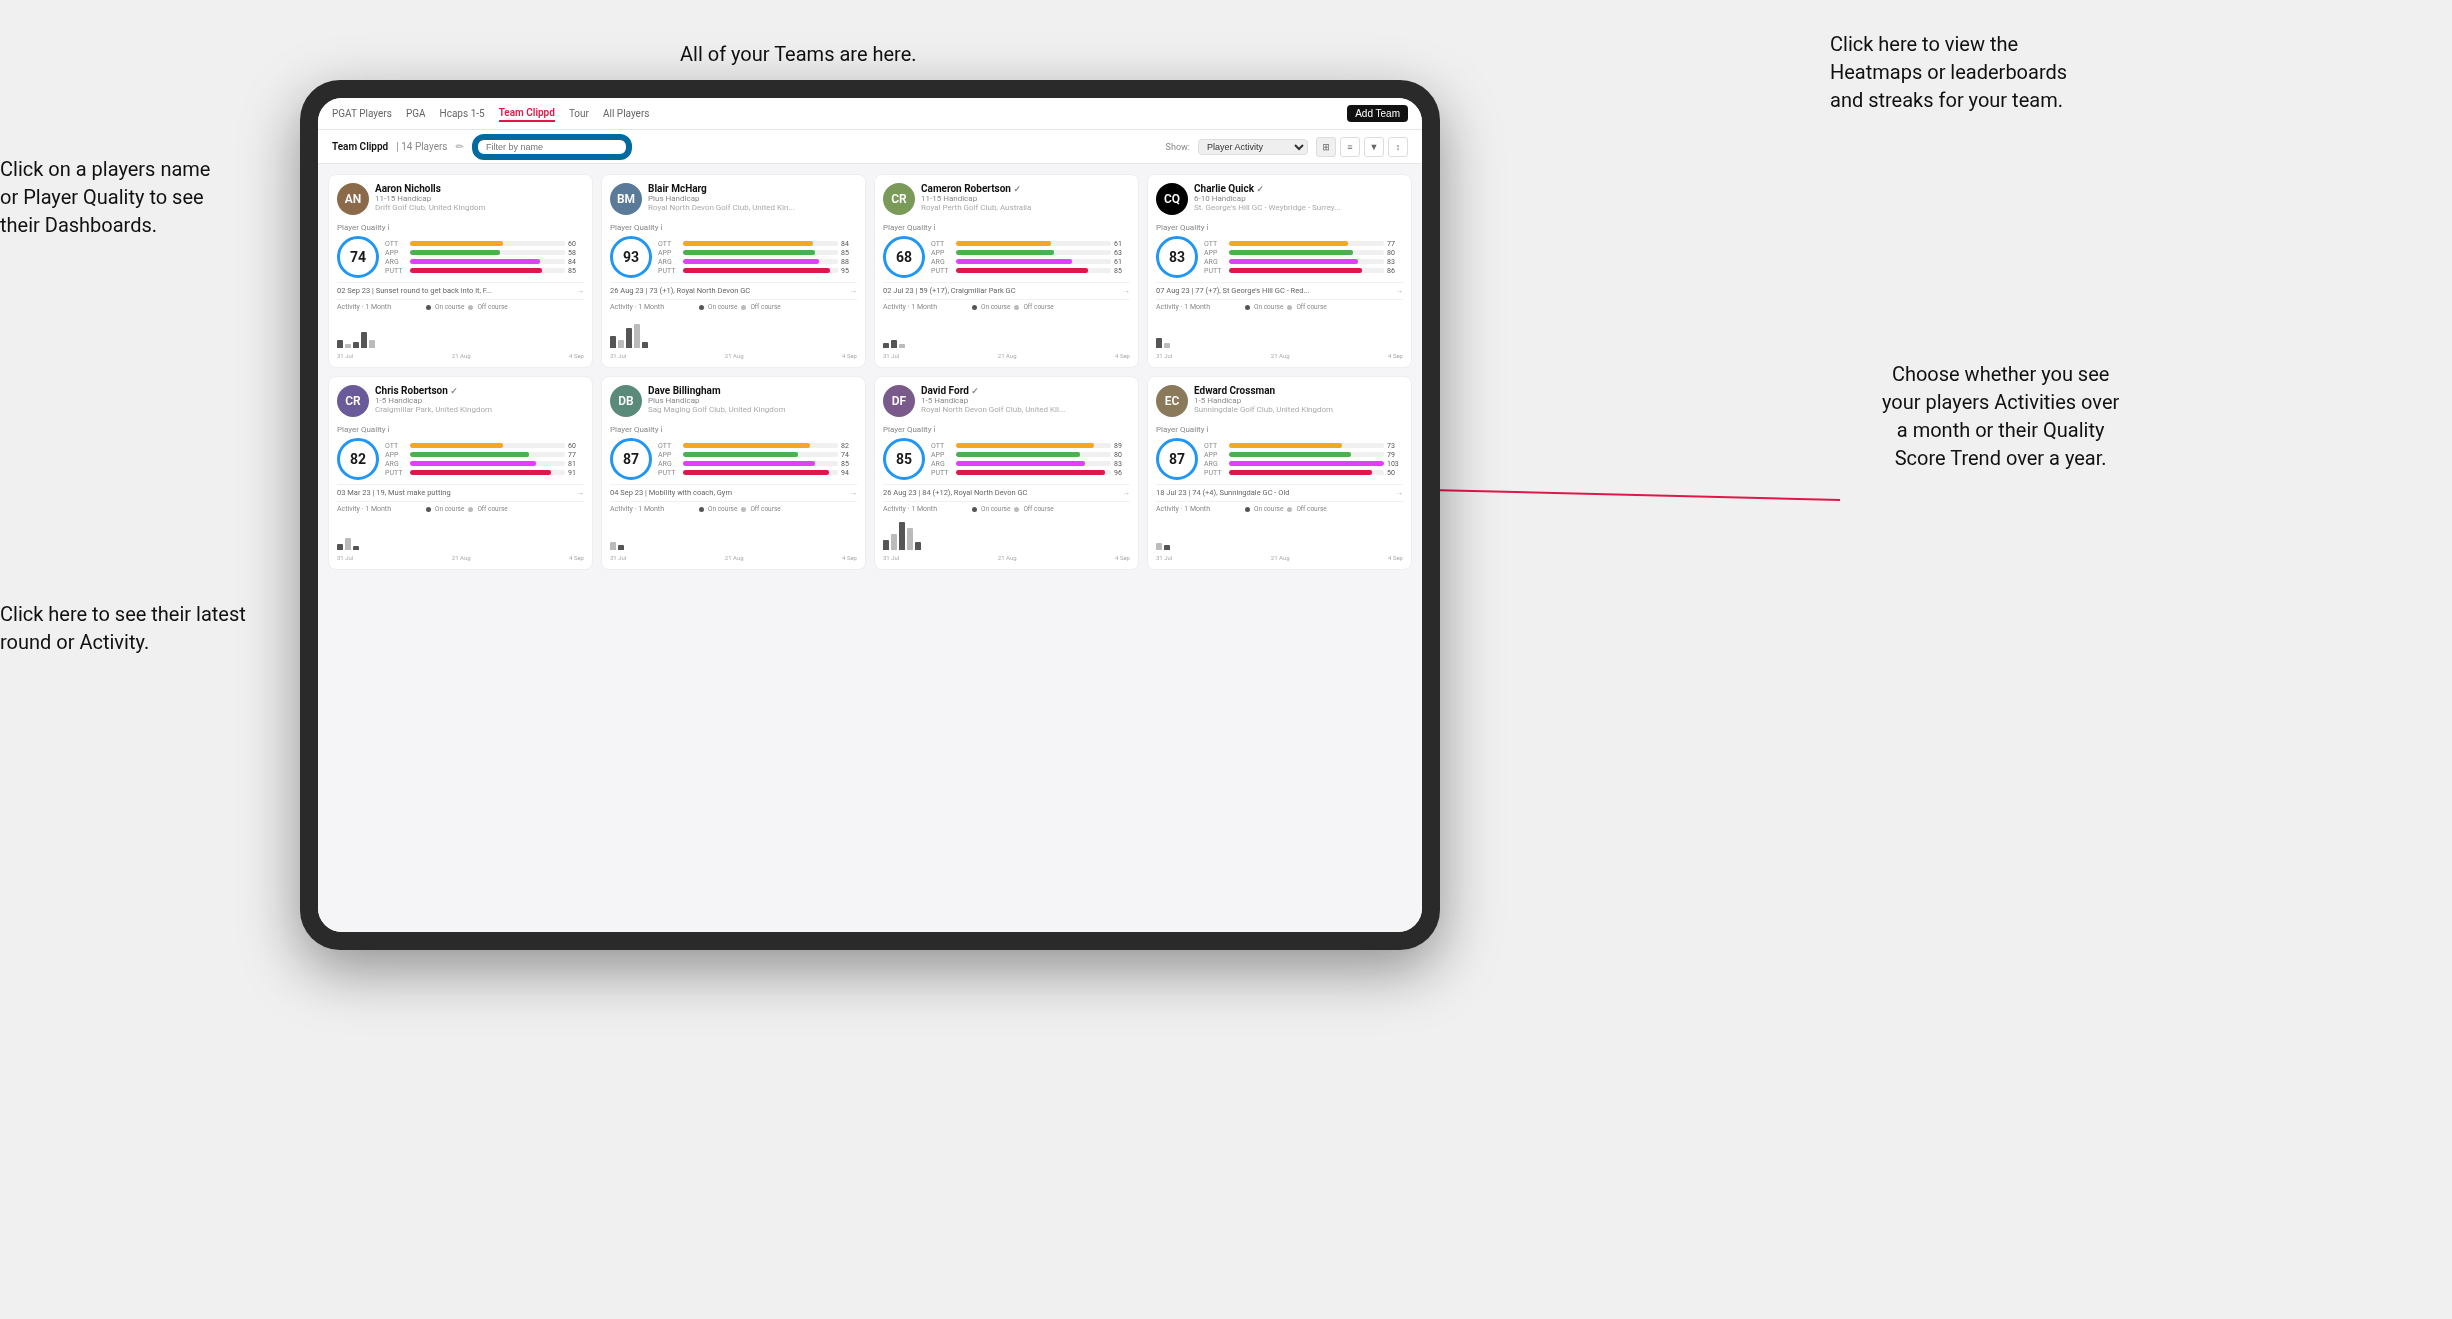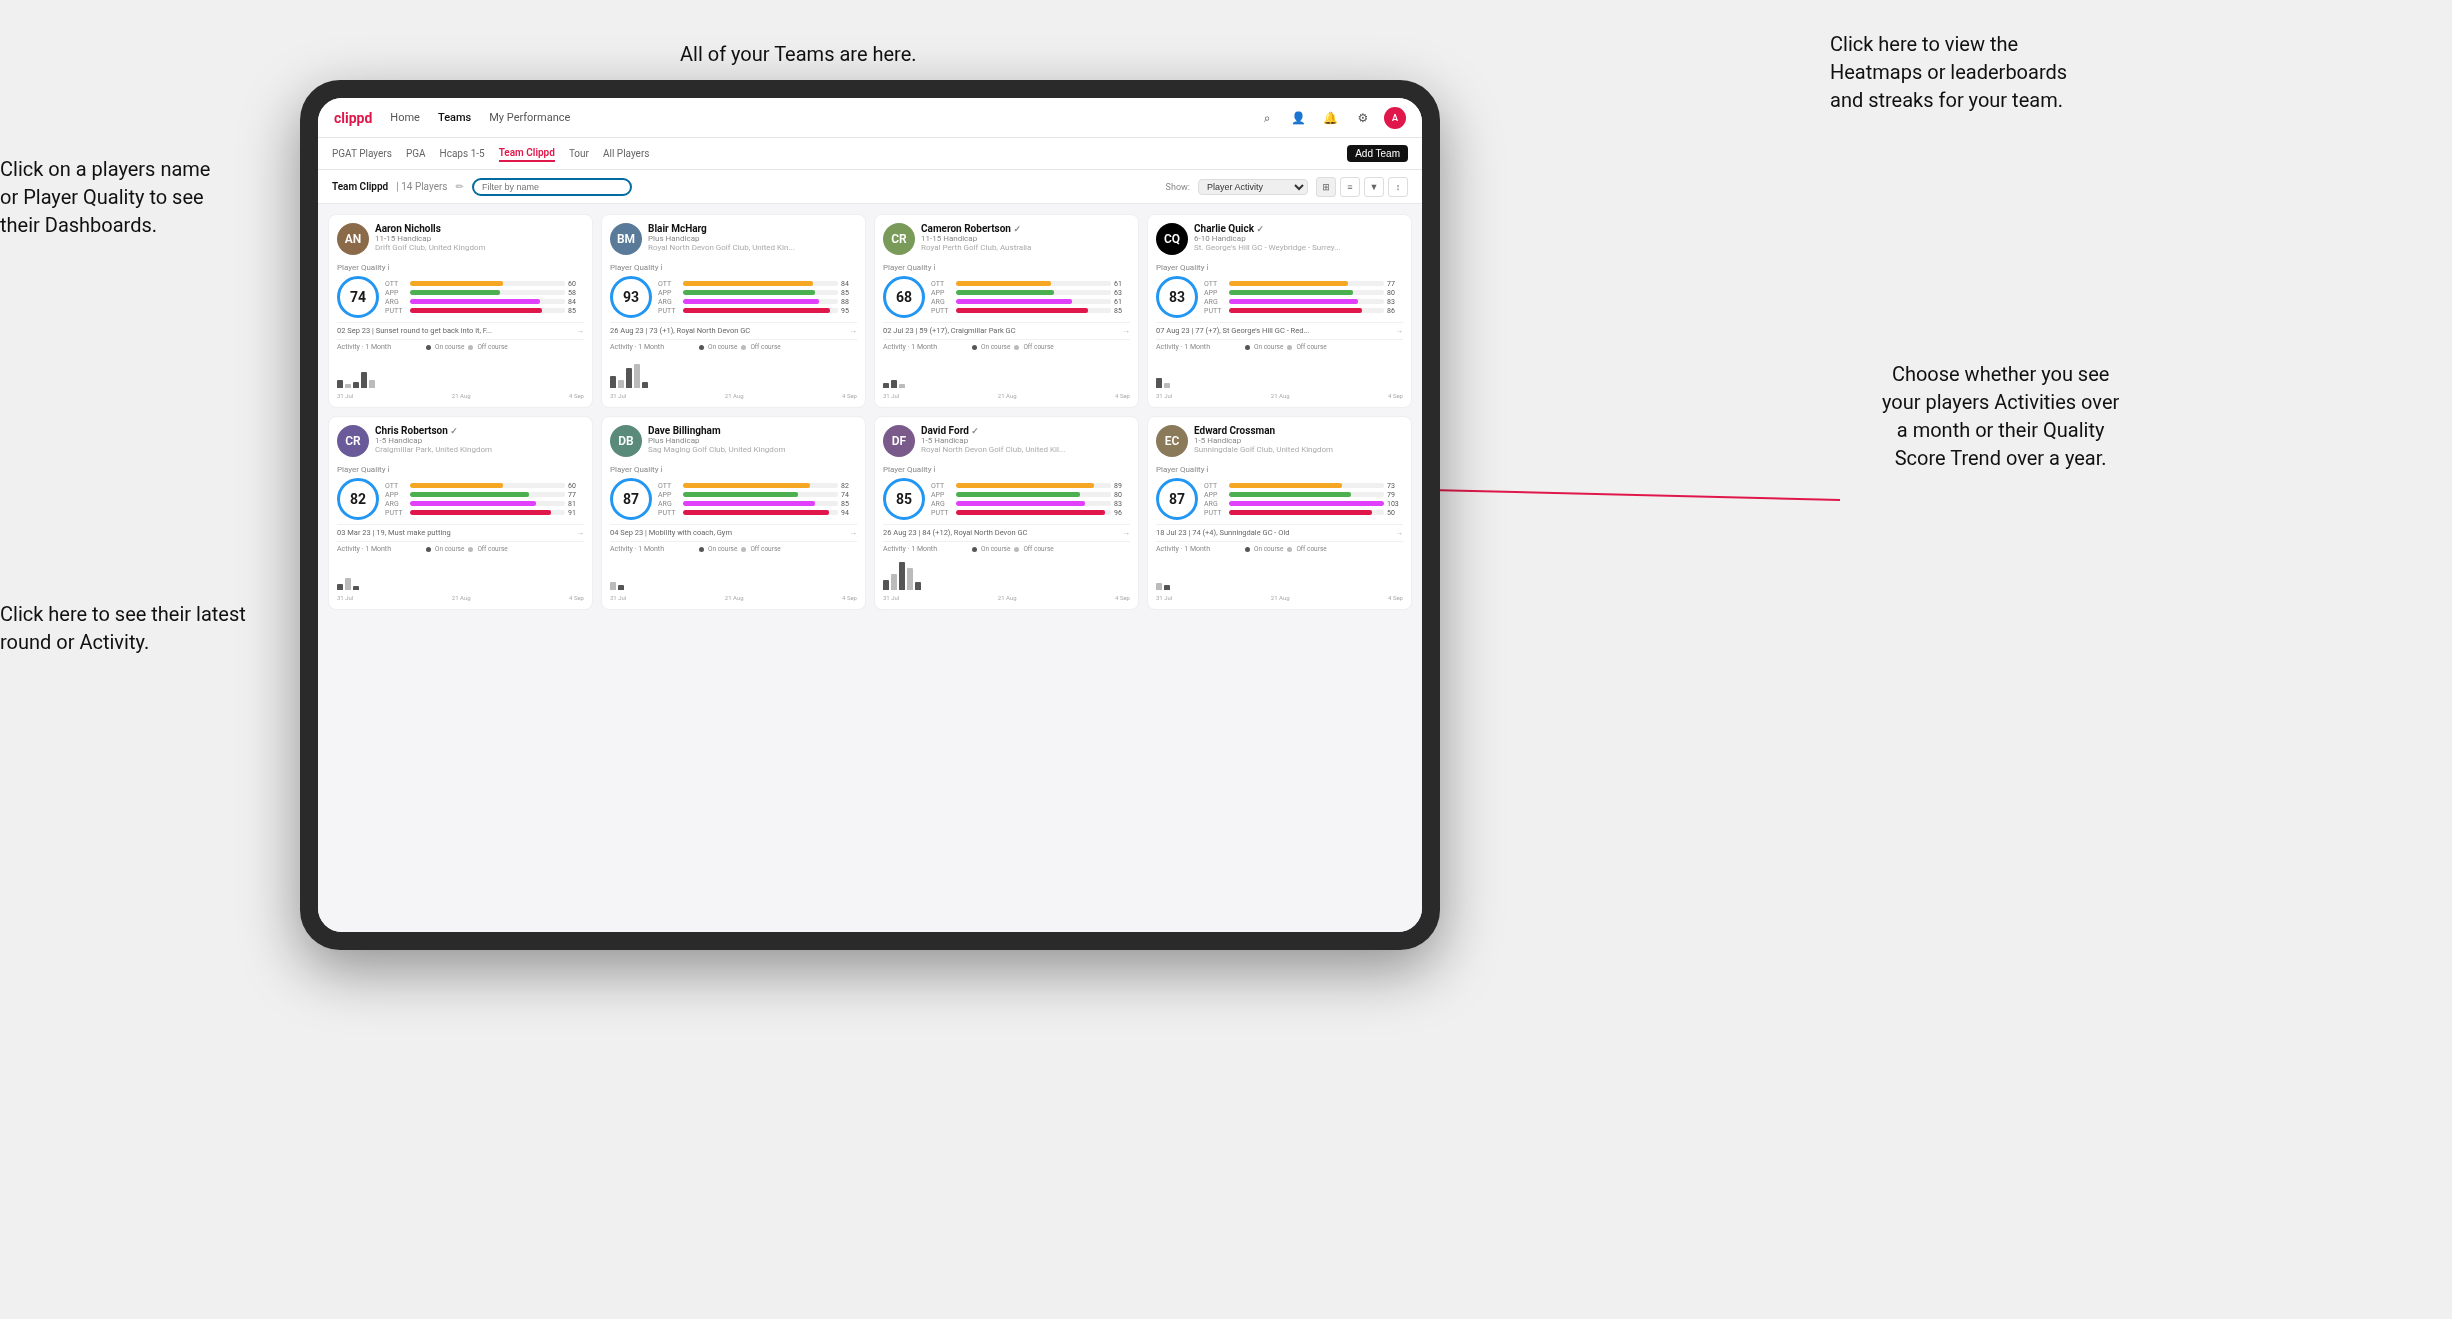--- a/index.html
+++ b/index.html
@@ -144,21 +144,21 @@
       color: #888;
     }
     .edit-icon {
       font-size: 10px;
       color: #999;
       cursor: pointer;
     }
     .search-box {
       flex: 1;
       max-width: 160px;
-      border: 2px solid #0369a1;
+      border: 6px solid #0369a1;
       border-radius: 12px;
       padding: 2px 8px;
       font-size: 9px;
       color: #999;
     }
     .show-label {
       font-size: 9px;
       color: #888;
       margin-left: auto;
     }
@@ -438,35 +438,20 @@
 
 <div class="callout" style="left: 0px; top: 155px; max-width: 270px;">Click on a players name<br>or Player Quality to see<br>their Dashboards.</div>
 
 <div class="callout" style="left: 0px; top: 600px; max-width: 280px;">Click here to see their latest<br>round or Activity.</div>
 
 <div class="callout" style="left: 1882px; top: 360px; max-width: 360px; text-align: center;">Choose whether you see<br>your players Activities over<br>a month or their Quality<br>Score Trend over a year.</div>
 
 <div class="tablet-frame">
   <div class="tablet-screen">
 
-    <div class="nav-bar">
-      <span class="nav-logo">clippd</span>
-      <div class="nav-links">
-        <span class="nav-link">Home</span>
-        <span class="nav-link active">Teams</span>
-        <span class="nav-link">My Performance</span>
-      </div>
-      <div class="nav-icons">
-        <div class="nav-icon-btn">⌕</div>
-        <div class="nav-icon-btn">👤</div>
-        <div class="nav-icon-btn">🔔</div>
-        <div class="nav-icon-btn">⚙</div>
-        <div class="avatar-circle">A</div>
-      </div>
-    </div>
 
     <div class="sub-nav">
       <span class="sub-nav-link">PGAT Players</span>
       <span class="sub-nav-link">PGA</span>
       <span class="sub-nav-link">Hcaps 1-5</span>
       <span class="sub-nav-link active">Team Clippd</span>
       <span class="sub-nav-link">Tour</span>
       <span class="sub-nav-link">All Players</span>
       <button class="add-team-btn">Add Team</button>
     </div>

